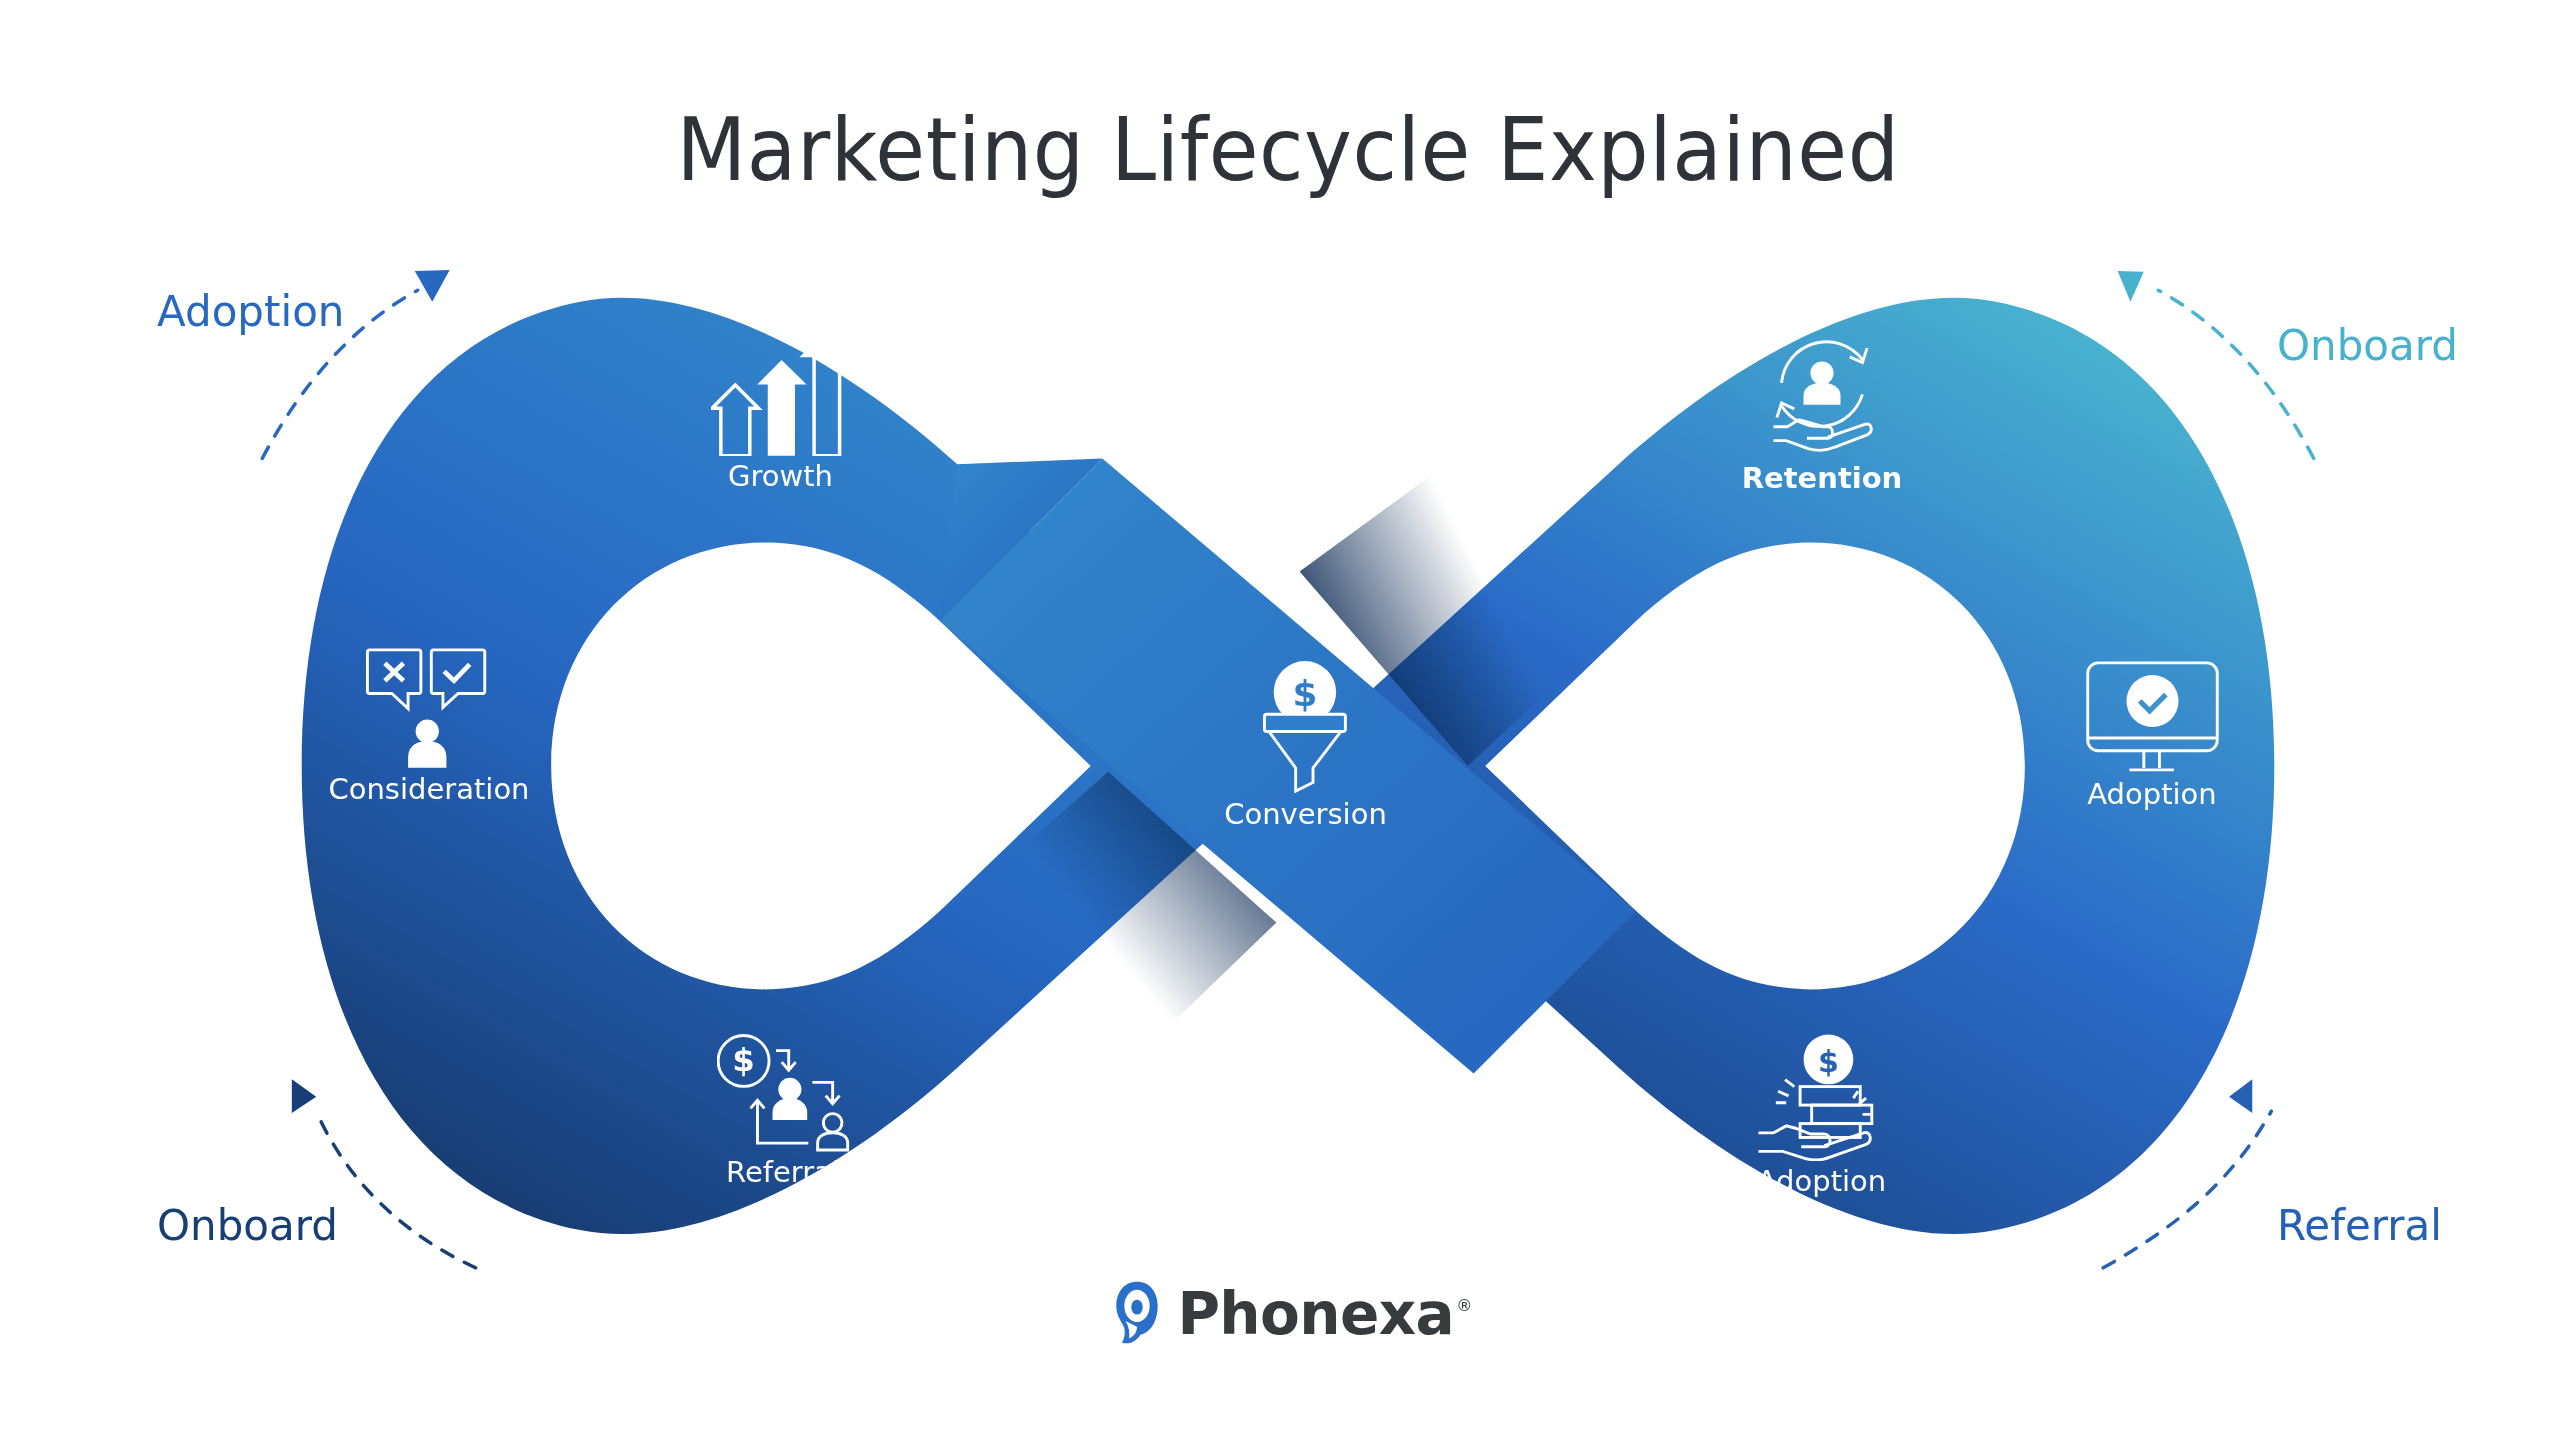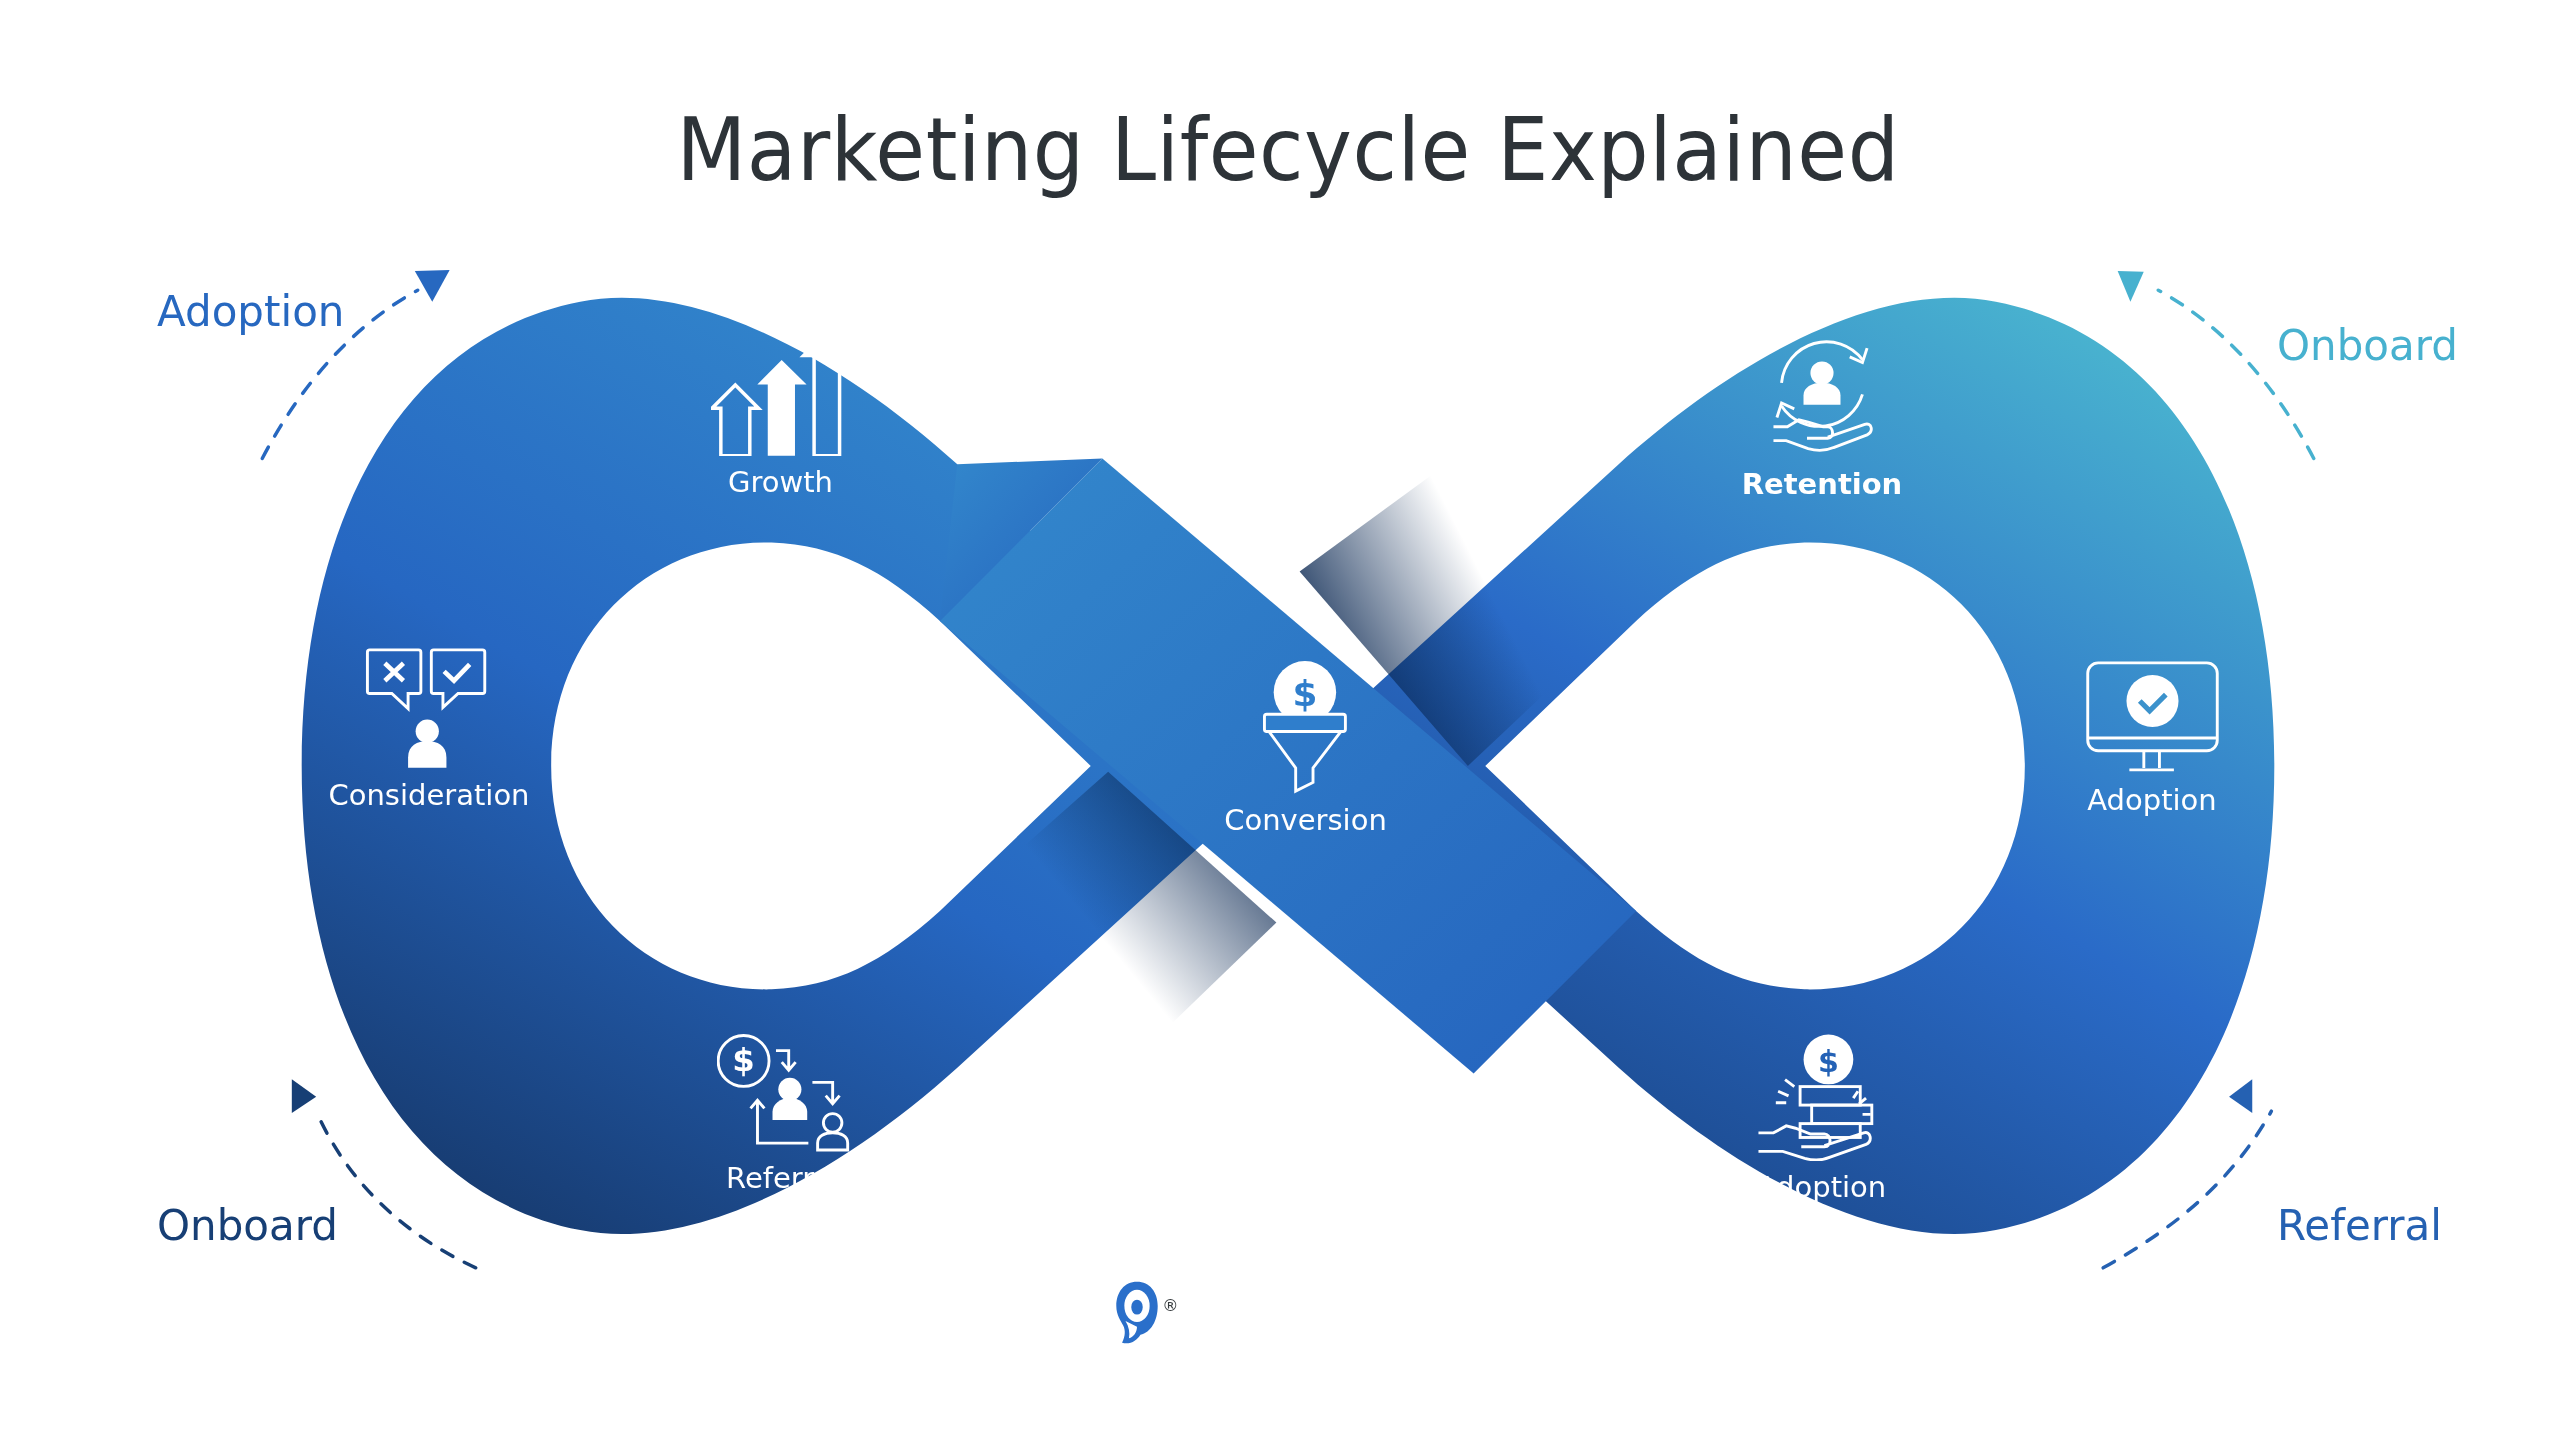--- a/index.html
+++ b/index.html
@@ -1,21 +1,21 @@
 <!DOCTYPE html>
 <html style="font-size:9.3px"><head>
 <meta charset="utf-8">
 <style>
   html, body { margin: 0; padding: 0; background: #ffffff; }
   body { width: 2576px; height: 1453px; position: relative; overflow: hidden; font-family: "Liberation Sans", "DejaVu Sans", sans-serif; }
   .title { position: absolute; left: 0; width: 2576px; top: 99px; text-align: center; font-size: 87px; font-weight: 300; color: #2d3338; letter-spacing: 0.6px; font-family: "DejaVu Sans", sans-serif; font-weight: normal; transform: scaleX(0.93); }
   svg.main { position: absolute; left: 0; top: 0; }
   .phase-label { position: absolute; font-size: 42px; font-family: "DejaVu Sans", sans-serif; }
   .stage { position: absolute; display: flex; flex-direction: column; align-items: center; color: #fff; }
-  .stage .lbl { font-family: "DejaVu Sans", sans-serif; font-size: 29px; color: #ffffff; white-space: nowrap; margin-top: 9px; }
+  .stage .lbl { font-family: "DejaVu Sans", sans-serif; font-size: 29px; color: #ffffff; white-space: nowrap; margin-top: 3px; }
   .logo { position: absolute; left: 1114px; top: 1279px; display: flex; align-items: center; }
   .logo .word { font-family: "DejaVu Sans", sans-serif; font-weight: bold; font-size: 58px; color: #363b3e; margin-left: 17.4px; letter-spacing: -0.6px; }
   .logo .reg { font-size: 16.2px; color: #363b3e; align-self: flex-start; margin-top: 17.4px; margin-left: 2.3px; font-family: "DejaVu Sans", sans-serif; }
 </style>
 </head>
 <body>
 
 <div class="title">Marketing Lifecycle Explained</div>
 
 <svg class="main" width="2576" height="1453" viewBox="0 0 4440 2504">
@@ -183,15 +183,16 @@
   <div class="lbl">Adoption</div>
 </div>
 
 <div class="logo">
   <svg width="46" height="70" viewBox="0 0 80 120">
     <path d="M40,4 C18,4 4,22 4,46 C4,62 12,72 16,80 C20,88 20,98 14,110 C28,114 40,106 46,96 C64,92 76,72 76,46 C76,22 62,4 40,4 Z" fill="#2a6fca"></path>
     <ellipse cx="40" cy="46" rx="22" ry="28" fill="#fff"></ellipse>
     <path d="M20,72 C26,82 28,92 26,102 C34,100 40,92 40,82 Z" fill="#fff"></path>
     <ellipse cx="40" cy="48" rx="10" ry="13" fill="#2a6fca"></ellipse>
   </svg>
+  <span class="word">Phonexa</span>
   <span class="reg">®</span>
 </div>
 
 
 </body></html>

